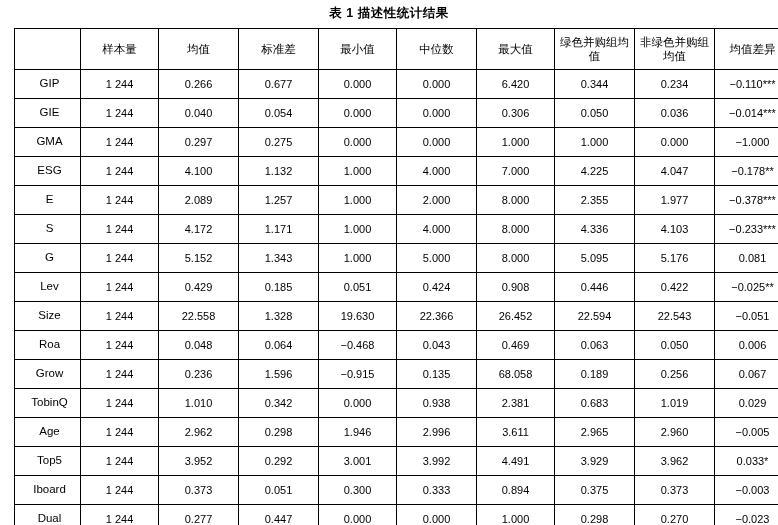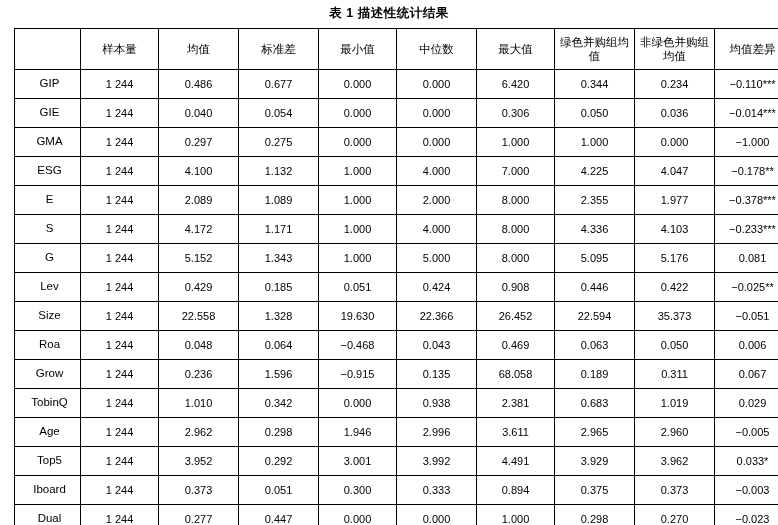--- a/index.html
+++ b/index.html
@@ -98,21 +98,21 @@
         <th>最大值</th>
         <th>绿色并购组均值</th>
         <th>非绿色并购组均值</th>
         <th>均值差异</th>
       </tr>
     </thead>
     <tbody>
       <tr>
         <td class="rowhead">GIP</td>
         <td>1 244</td>
-        <td>0.486</td>
+        <td>0.266</td>
         <td>0.677</td>
         <td>0.000</td>
         <td>0.000</td>
         <td>6.420</td>
         <td>0.344</td>
         <td>0.234</td>
         <td>−0.110***</td>
       </tr>
       <tr>
         <td class="rowhead">GIE</td>
@@ -147,21 +147,21 @@
         <td>4.000</td>
         <td>7.000</td>
         <td>4.225</td>
         <td>4.047</td>
         <td>−0.178**</td>
       </tr>
       <tr>
         <td class="rowhead">E</td>
         <td>1 244</td>
         <td>2.089</td>
-        <td>1.089</td>
+        <td>1.257</td>
         <td>1.000</td>
         <td>2.000</td>
         <td>8.000</td>
         <td>2.355</td>
         <td>1.977</td>
         <td>−0.378***</td>
       </tr>
       <tr>
         <td class="rowhead">S</td>
         <td>1 244</td>
@@ -200,21 +200,21 @@
       </tr>
       <tr>
         <td class="rowhead">Size</td>
         <td>1 244</td>
         <td>22.558</td>
         <td>1.328</td>
         <td>19.630</td>
         <td>22.366</td>
         <td>26.452</td>
         <td>22.594</td>
-        <td>35.373</td>
+        <td>22.543</td>
         <td>−0.051</td>
       </tr>
       <tr>
         <td class="rowhead">Roa</td>
         <td>1 244</td>
         <td>0.048</td>
         <td>0.064</td>
         <td>−0.468</td>
         <td>0.043</td>
         <td>0.469</td>
@@ -224,21 +224,21 @@
       </tr>
       <tr>
         <td class="rowhead">Grow</td>
         <td>1 244</td>
         <td>0.236</td>
         <td>1.596</td>
         <td>−0.915</td>
         <td>0.135</td>
         <td>68.058</td>
         <td>0.189</td>
-        <td>0.311</td>
+        <td>0.256</td>
         <td>0.067</td>
       </tr>
       <tr>
         <td class="rowhead">TobinQ</td>
         <td>1 244</td>
         <td>1.010</td>
         <td>0.342</td>
         <td>0.000</td>
         <td>0.938</td>
         <td>2.381</td>

